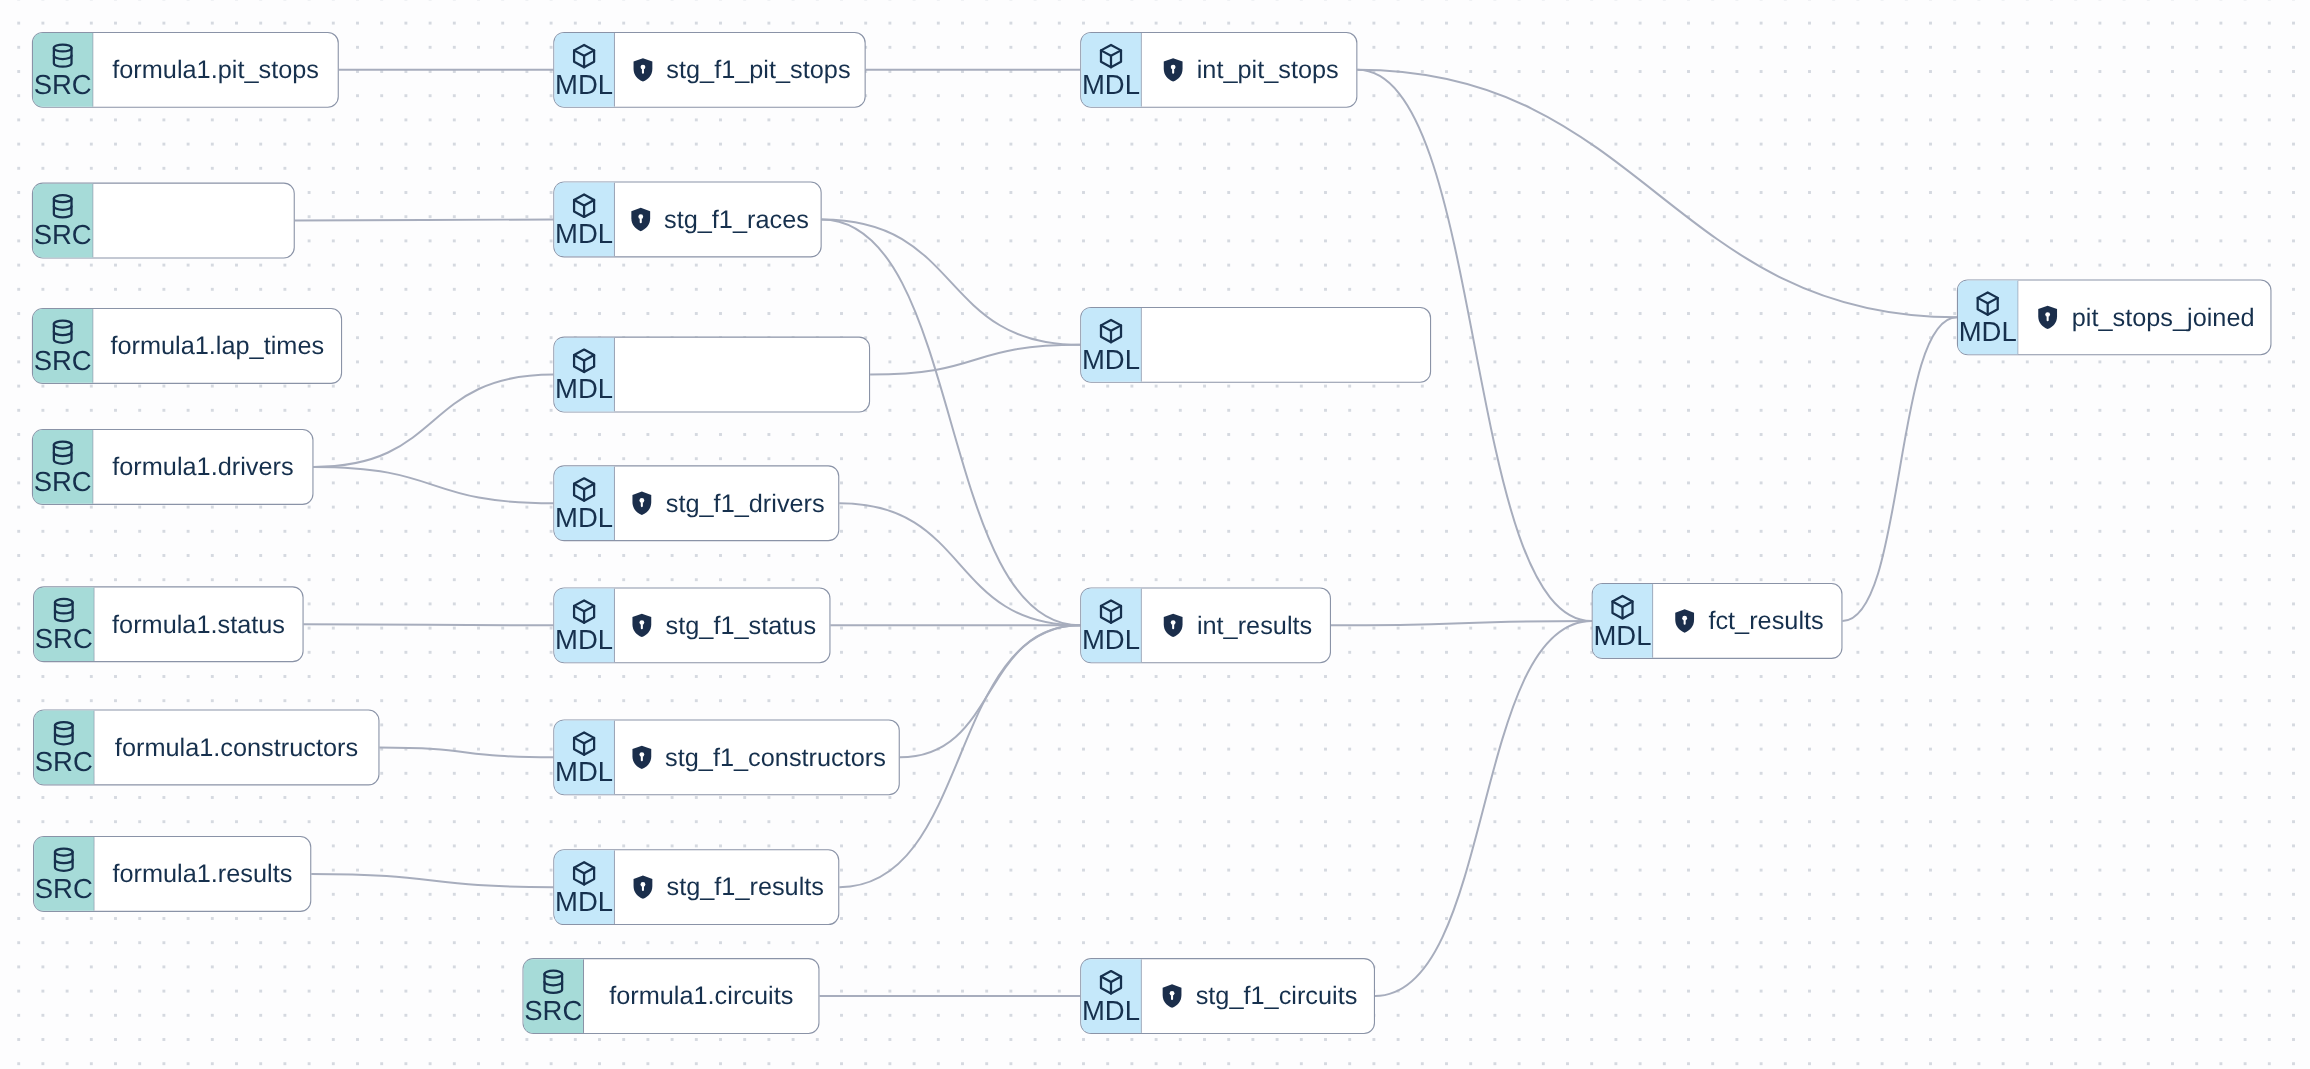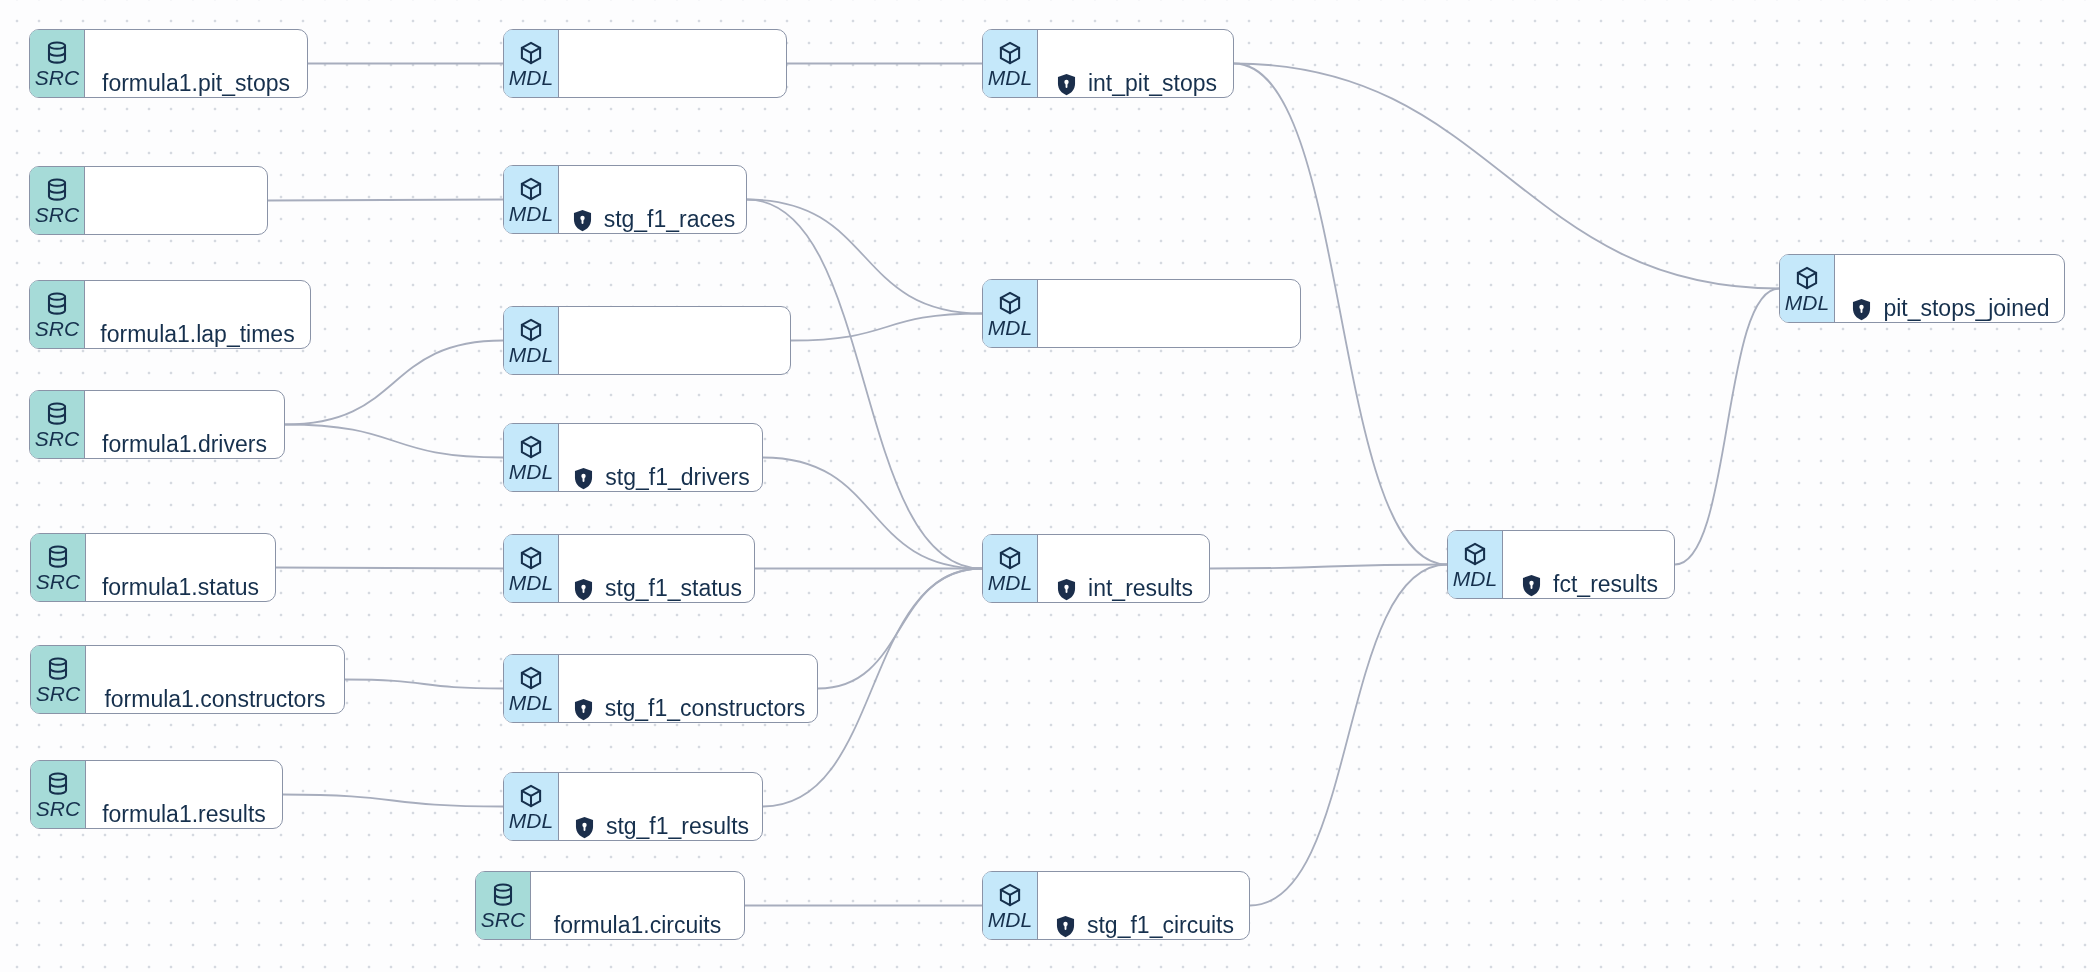--- a/index.html
+++ b/index.html
@@ -46,28 +46,27 @@
   .node .badge{
     width:54px;flex:0 0 54px;
     display:flex;flex-direction:column;align-items:center;justify-content:center;
     gap:1px;
     border-right:1.5px solid var(--border);
     border-radius:8px 0 0 8px;
   }
   .node.kind-source .badge{background:var(--src);}
   .node.kind-model  .badge{background:var(--mdl);}
   .badge .badge-label{
-    font-size:21px;font-weight:500;line-height:1;letter-spacing:0;
+    font-size:25px;font-weight:500;line-height:1;letter-spacing:0;
     color:var(--text);
-    font-style:italic;
   }
   .badge svg{display:block;}
   .node .body{
     flex:1;
-    display:flex;align-items:flex-end;justify-content:center;
+    display:flex;align-items:center;justify-content:center;
     gap:9px;
     padding:0 10px;
     white-space:nowrap;
   }
   .node .label{
     font-size:23px;font-weight:500;color:var(--text);
   }
   .shield-icon svg{display:block;}
 </style>
 </head>
@@ -234,20 +233,30 @@
 
       <span class="badge-icon-mdl">
         <svg width="26" height="26" viewBox="0 0 24 24" fill="none" stroke="#16304d" stroke-width="1.9" stroke-linecap="round" stroke-linejoin="round">
           <path d="M12 2.6 L20.4 7.2 V16.8 L12 21.4 L3.6 16.8 V7.2 Z"></path>
           <path d="M3.6 7.2 L12 11.8 L20.4 7.2"></path>
           <path d="M12 11.8 V21.4"></path>
         </svg>
       </span>
       <span class="badge-label">MDL</span>
     </div>
+    <div class="body">
+      <span class="shield-icon">
+        <svg width="25" height="25" viewBox="0 0 24 24">
+          <path fill="#1b2e4b" d="M12 1.8 L20.2 4.8 V11 C20.2 16.6 16.8 20.4 12 22.2 C7.2 20.4 3.8 16.6 3.8 11 V4.8 Z"></path>
+          <circle cx="12" cy="9.6" r="2.1" fill="#ffffff"></circle>
+          <rect x="11.1" y="10.8" width="1.8" height="4.6" rx="0.9" fill="#ffffff"></rect>
+        </svg>
+      </span>
+      <span class="label">stg_f1_pit_stops</span>
+    </div>
   </div>
     <div class="node kind-model" style="left: 503px; top: 165px; width: 244px;">
     <div class="badge">
 
       <span class="badge-icon-mdl">
         <svg width="26" height="26" viewBox="0 0 24 24" fill="none" stroke="#16304d" stroke-width="1.9" stroke-linecap="round" stroke-linejoin="round">
           <path d="M12 2.6 L20.4 7.2 V16.8 L12 21.4 L3.6 16.8 V7.2 Z"></path>
           <path d="M3.6 7.2 L12 11.8 L20.4 7.2"></path>
           <path d="M12 11.8 V21.4"></path>
         </svg>

